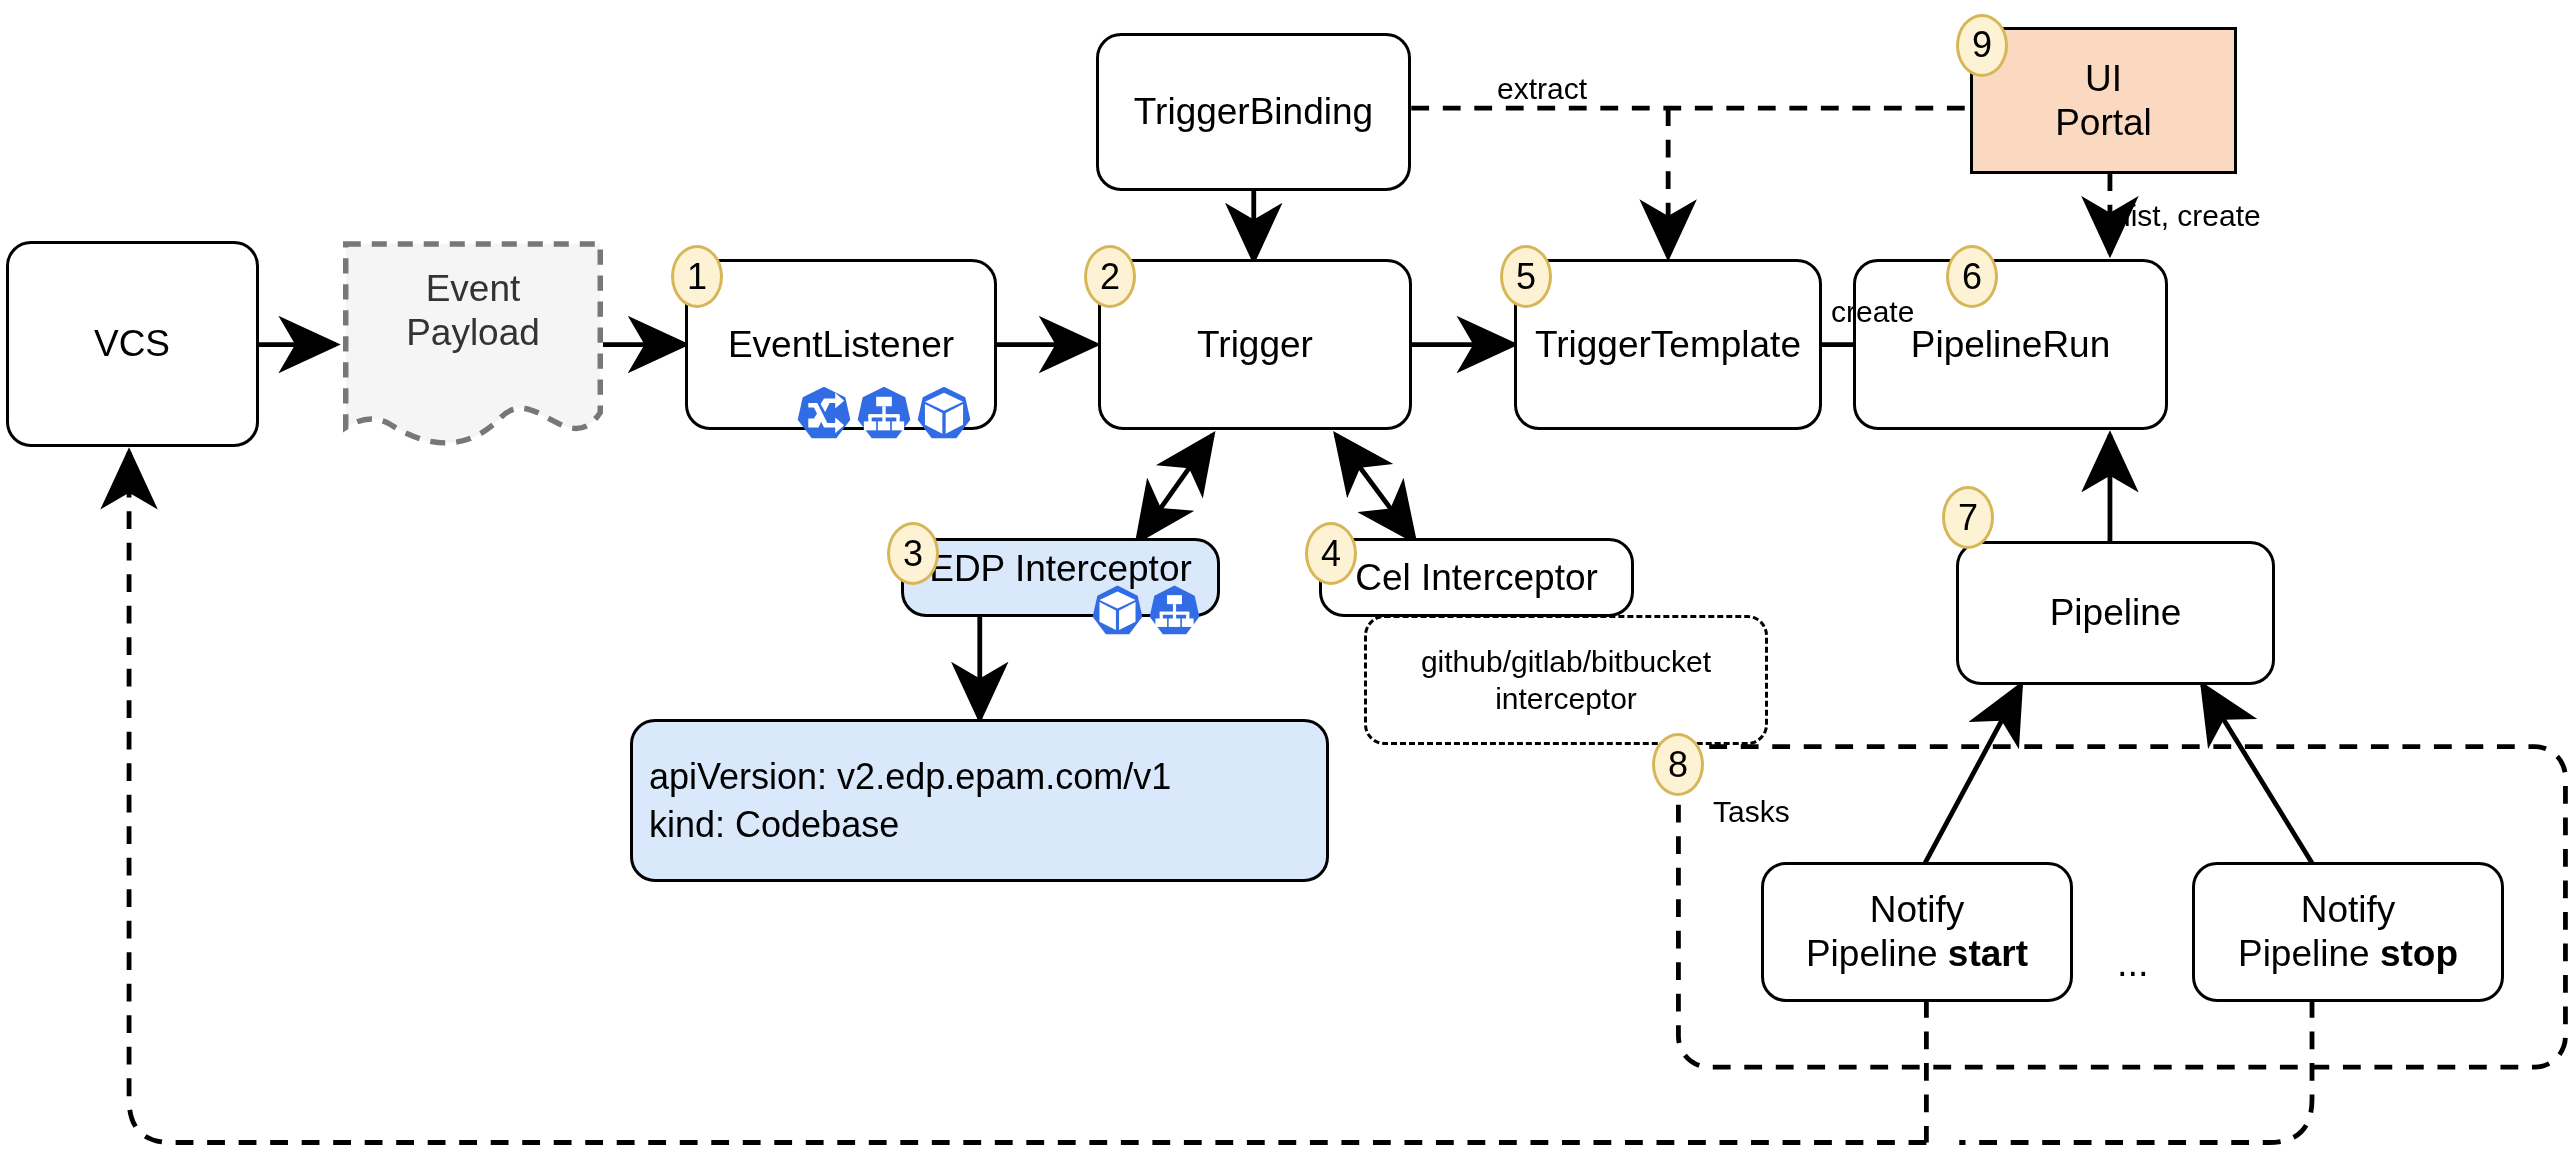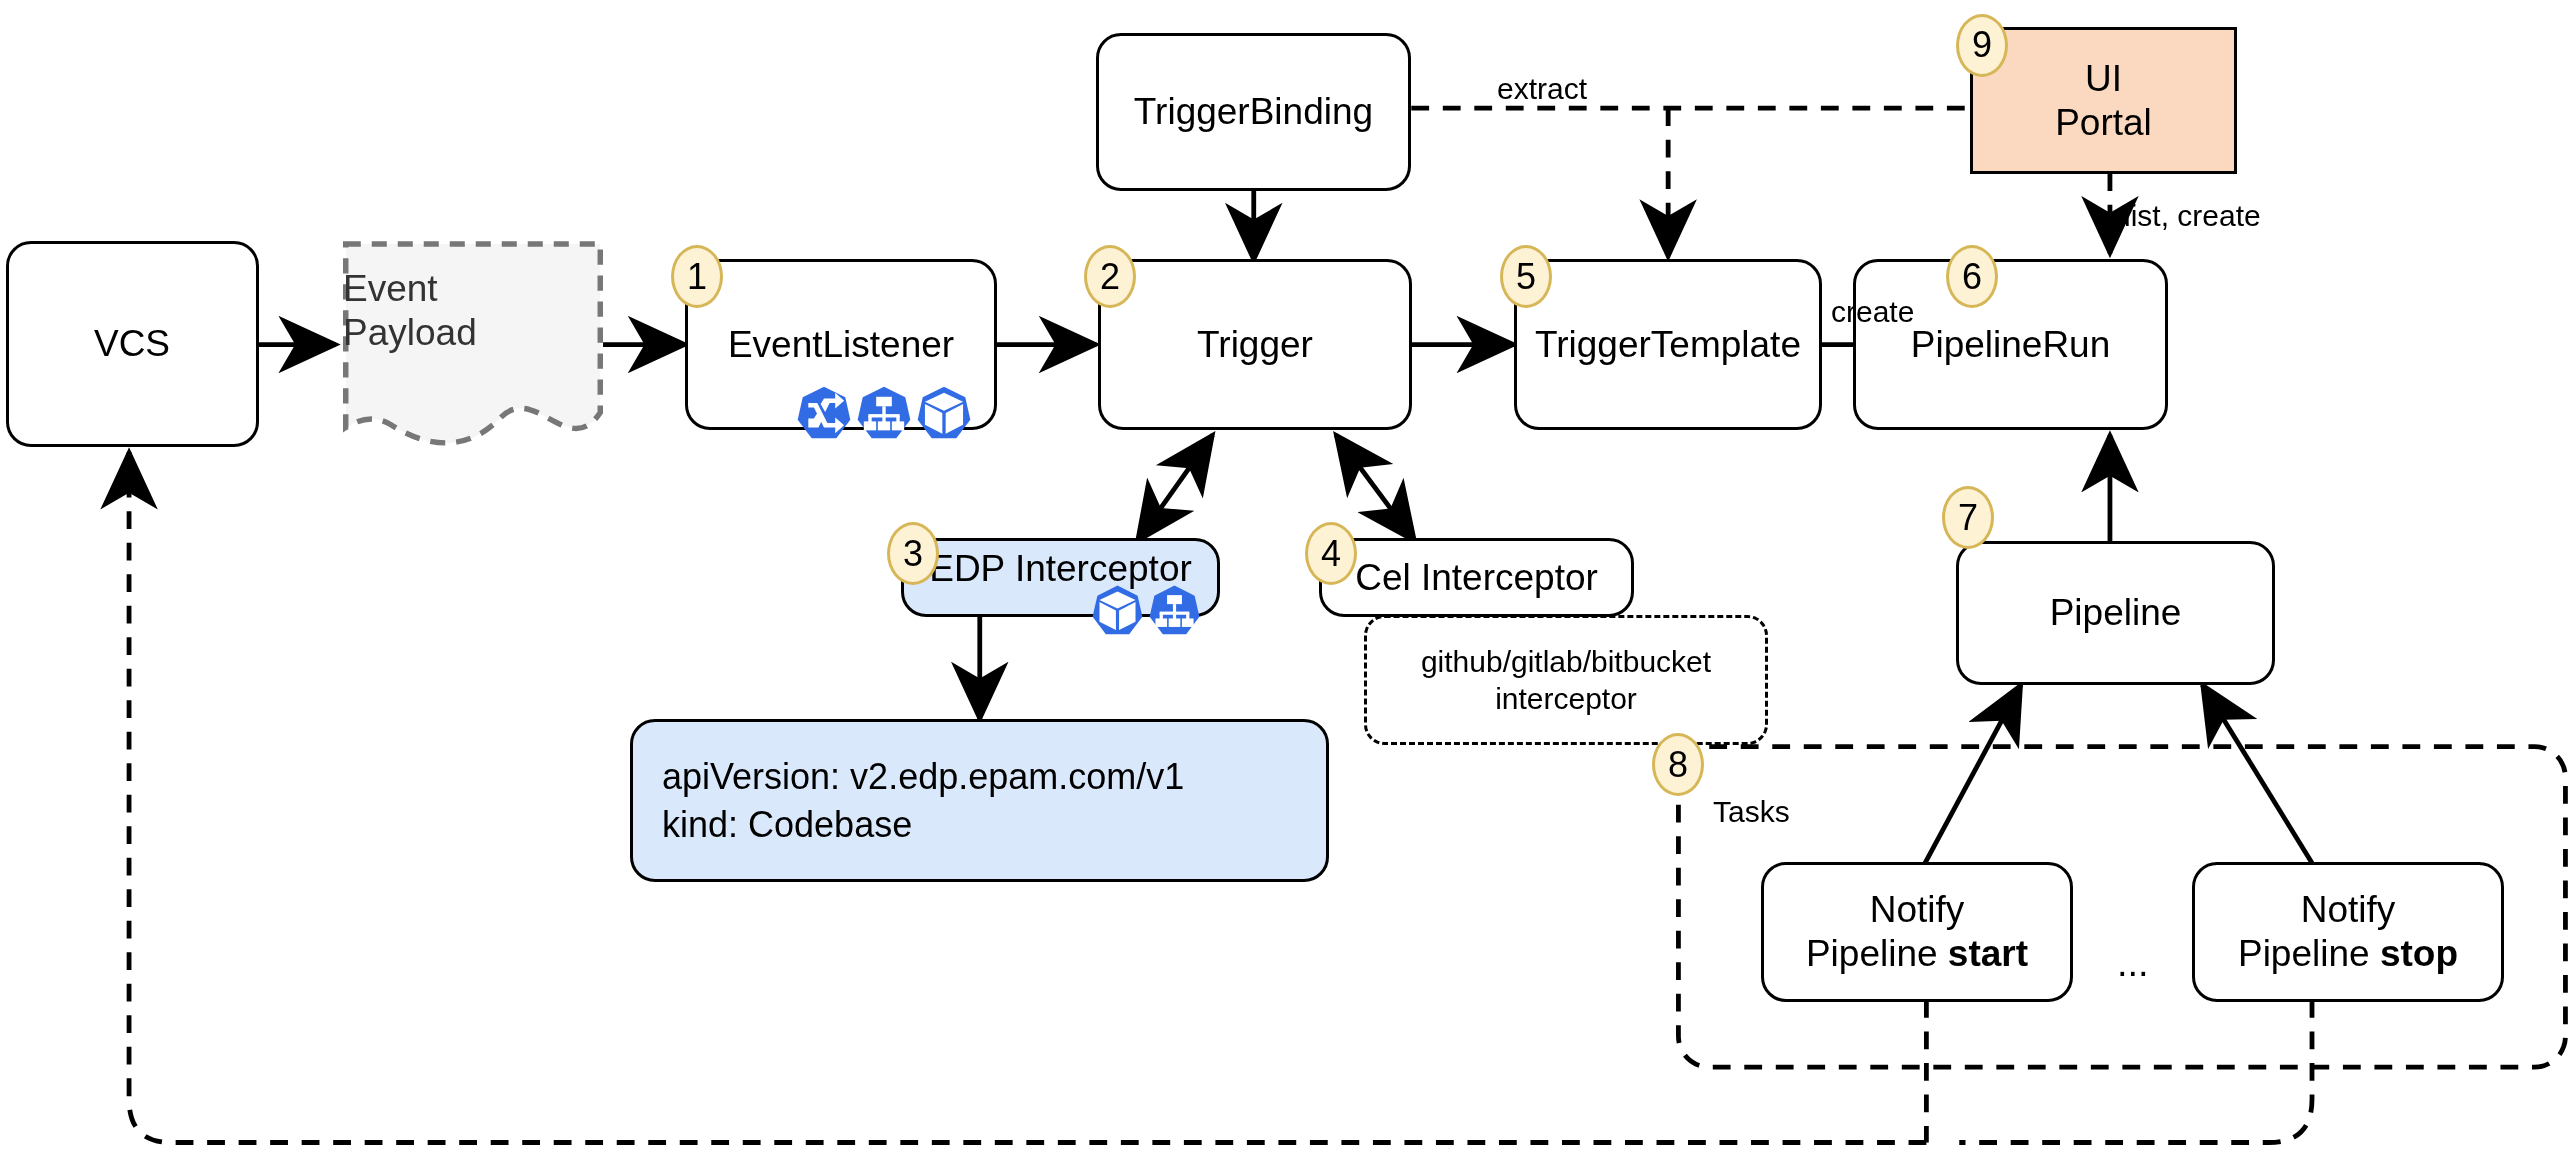--- a/index.html
+++ b/index.html
@@ -51,21 +51,21 @@
   .node .lbl { white-space: nowrap; }
   .node .lbl b { font-weight: bold; margin-top: 8px; }
 
   
   .docshape {
     position: absolute;
     z-index: 4;
     color: #333333;
     font-size: 37px;
     line-height: 1.2;
-    text-align: left;
+    text-align: center;
   }
   .docshape .doctext {
     position: absolute;
     left: 0; right: 0;
     top: 26px;
   }
 
   
   .badge {
     position: absolute;
@@ -116,21 +116,21 @@
     display: flex;
     gap: 4.1px;
     z-index: 12;
   }
   .kicon { display: block; }
 
   
   .codebox {
     align-items: flex-start;
     justify-content: center;
-    padding-left: 29px;
+    padding-left: 16px;
     text-align: left;
     font-size: 36px;
     line-height: 1.32;
   }
   .codebox .lbl { text-align: left; }
 
   .ellipsis {
     position: absolute;
     font-size: 38px;
     color: #000000;

